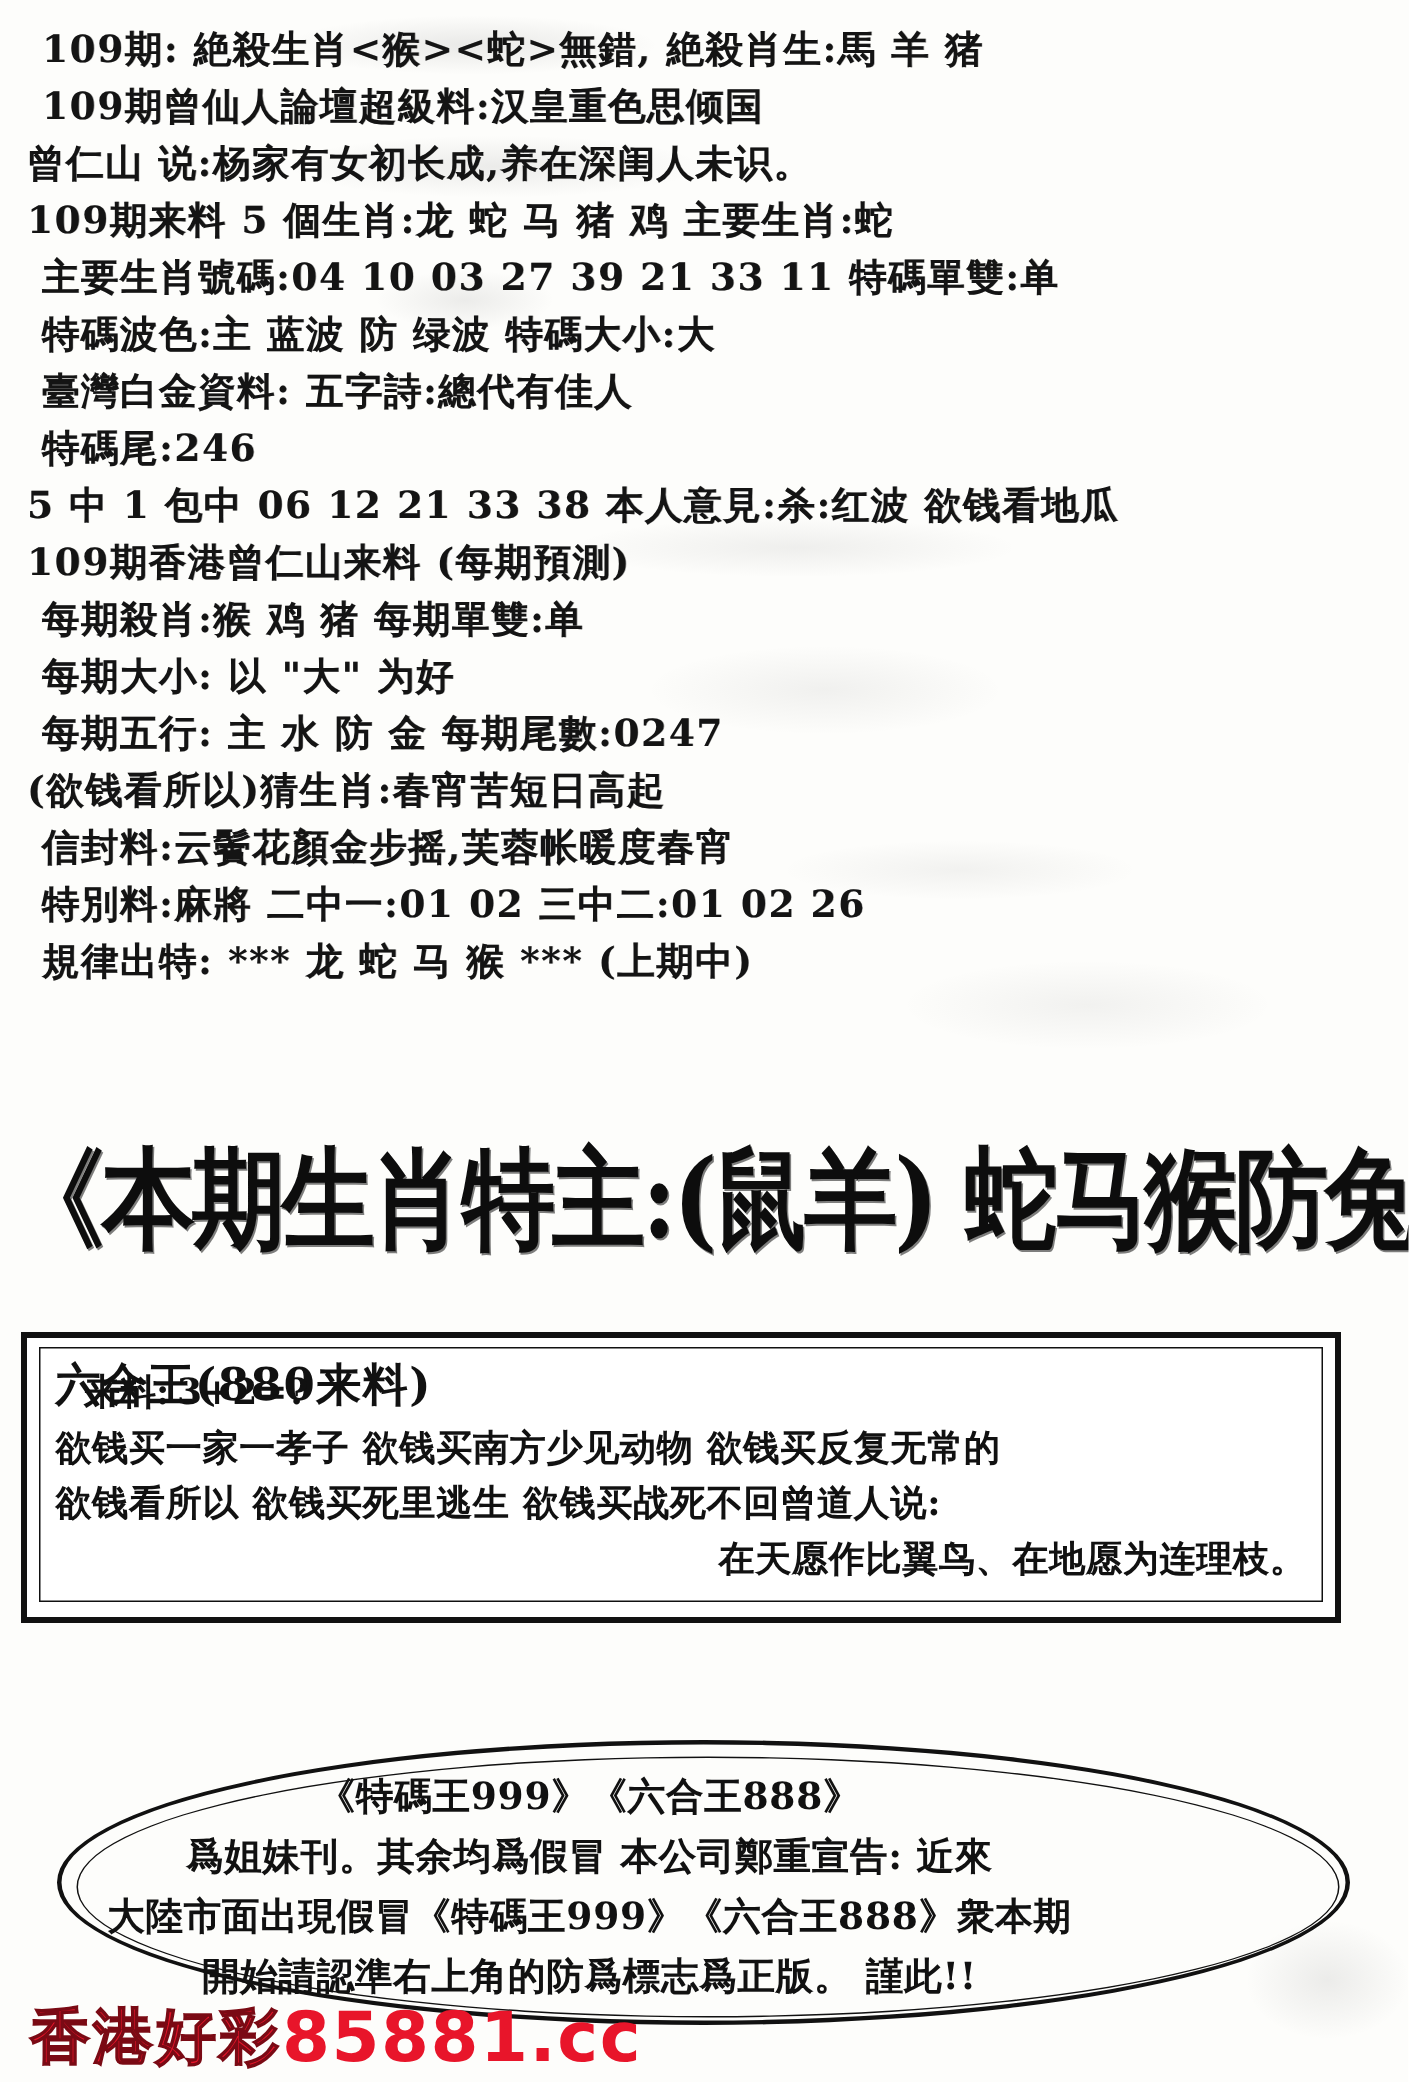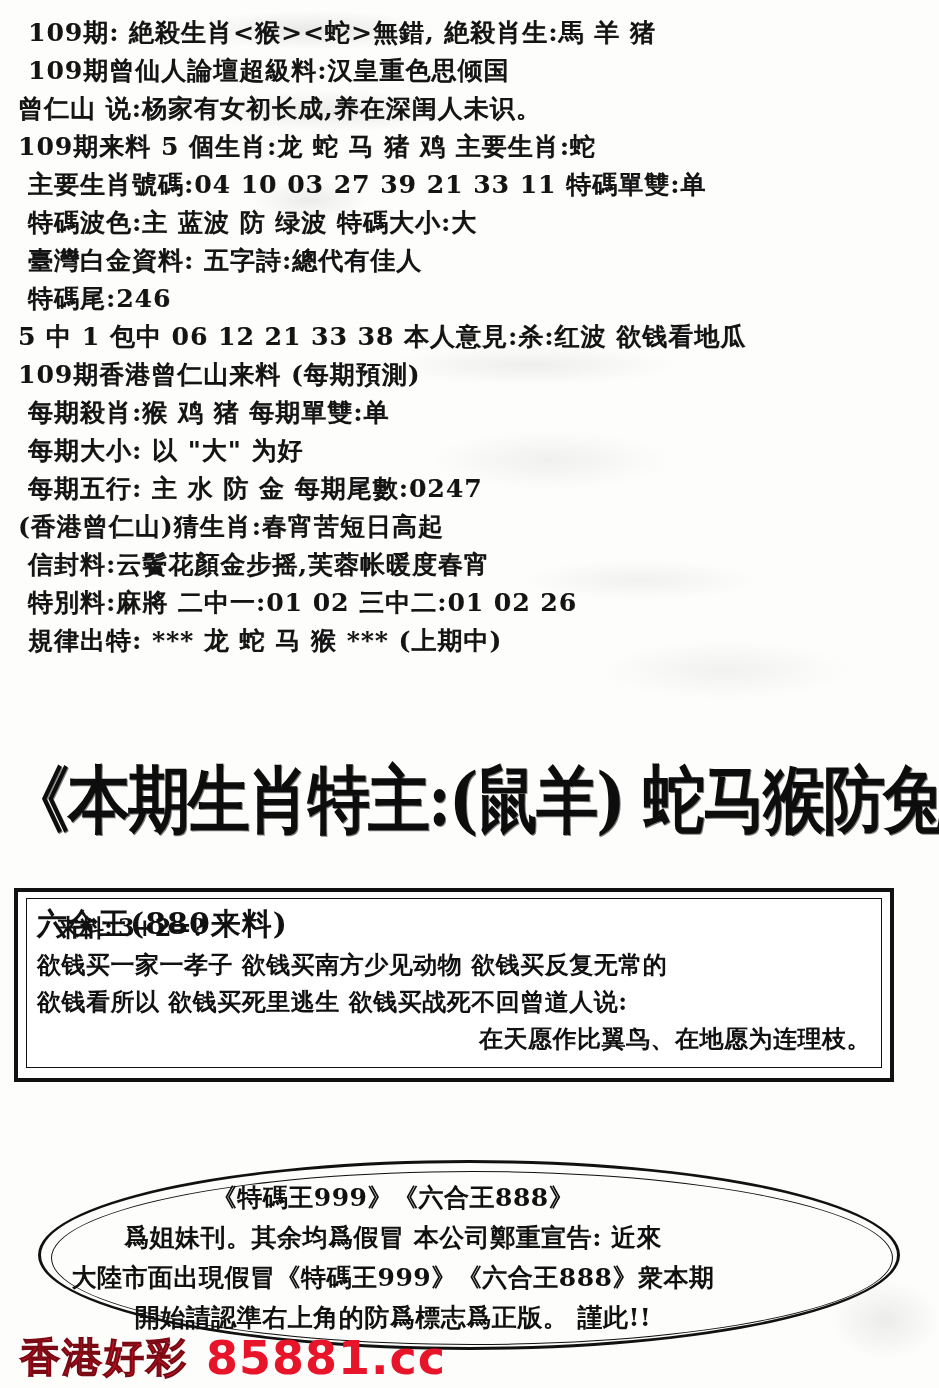--- a/index.html
+++ b/index.html
@@ -144,21 +144,20 @@
   .oval-text .l1 { font-size: 25px; }
 
   
   .footer {
     position: absolute;
     left: 20px;
     top: 1330px;
     width: 900px;
     display: flex;
     align-items: flex-end;
-    gap: 18px;
   }
   .footer .cn {
     font-family: "DejaVu Sans", sans-serif;
     font-weight: 700;
     font-size: 40px;
     color: #e8152a;
     letter-spacing: 2px;
     -webkit-text-stroke: 1px #7a0a14;
   }
   .footer .num {
@@ -212,21 +211,21 @@
     <div class="line">109期来料 5 個生肖:龙 蛇 马 猪 鸡                    主要生肖:蛇</div>
     <div class="line indent2">主要生肖號碼:04 10 03 27 39 21 33 11 特碼單雙:单</div>
     <div class="line indent2">特碼波色:主 蓝波  防 绿波 特碼大小:大</div>
     <div class="line indent2">臺灣白金資料: 五字詩:總代有佳人</div>
     <div class="line indent2">特碼尾:246</div>
     <div class="line">5 中 1 包中  06 12 21 33 38  本人意見:杀:红波 欲钱看地瓜</div>
     <div class="line">109期香港曾仁山来料 (每期預測)</div>
     <div class="line indent2">每期殺肖:猴 鸡 猪   每期單雙:单</div>
     <div class="line indent2">每期大小:  以 "大" 为好</div>
     <div class="line indent2">每期五行:  主 水 防 金 每期尾數:0247</div>
-    <div class="line">(香港曾仁山)猜生肖:春宵苦短日高起</div>
+    <div class="line">(欲钱看所以)猜生肖:春宵苦短日高起</div>
     <div class="line indent2">信封料:云鬢花顏金步摇,芙蓉帐暖度春宵</div>
     <div class="line indent2">特別料:麻將    二中一:01 02    三中二:01 02 26</div>
     <div class="line indent2">規律出特:  *** 龙 蛇 马 猴  ***  (上期中)</div>
   </div>
 
   <div class="headline">《本期生肖特主:(鼠羊) 蛇马猴防兔牛猪》</div>
 
   <div class="boxwrap">
     <div class="inner">
       <div class="box-title">六合王(880来料)</div>

